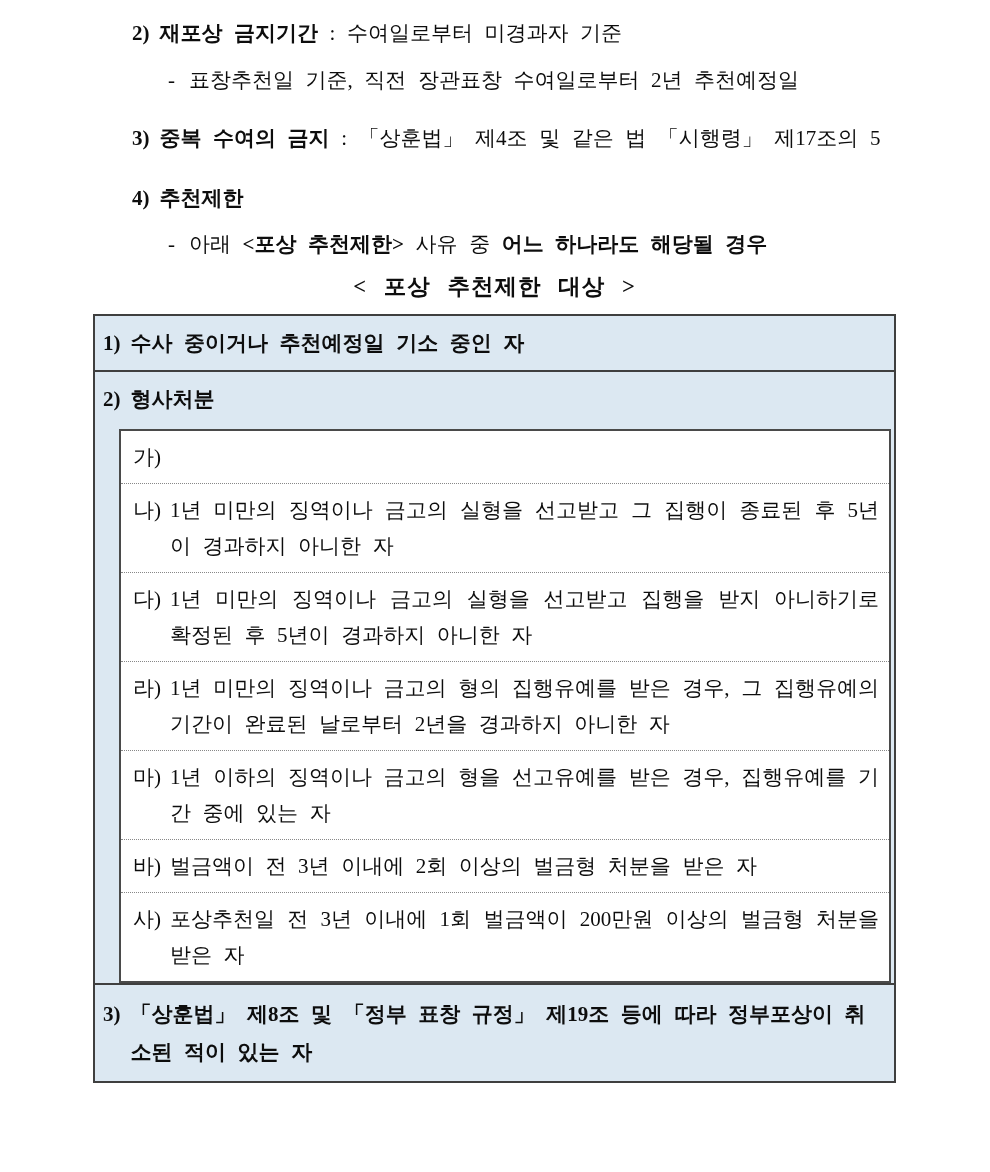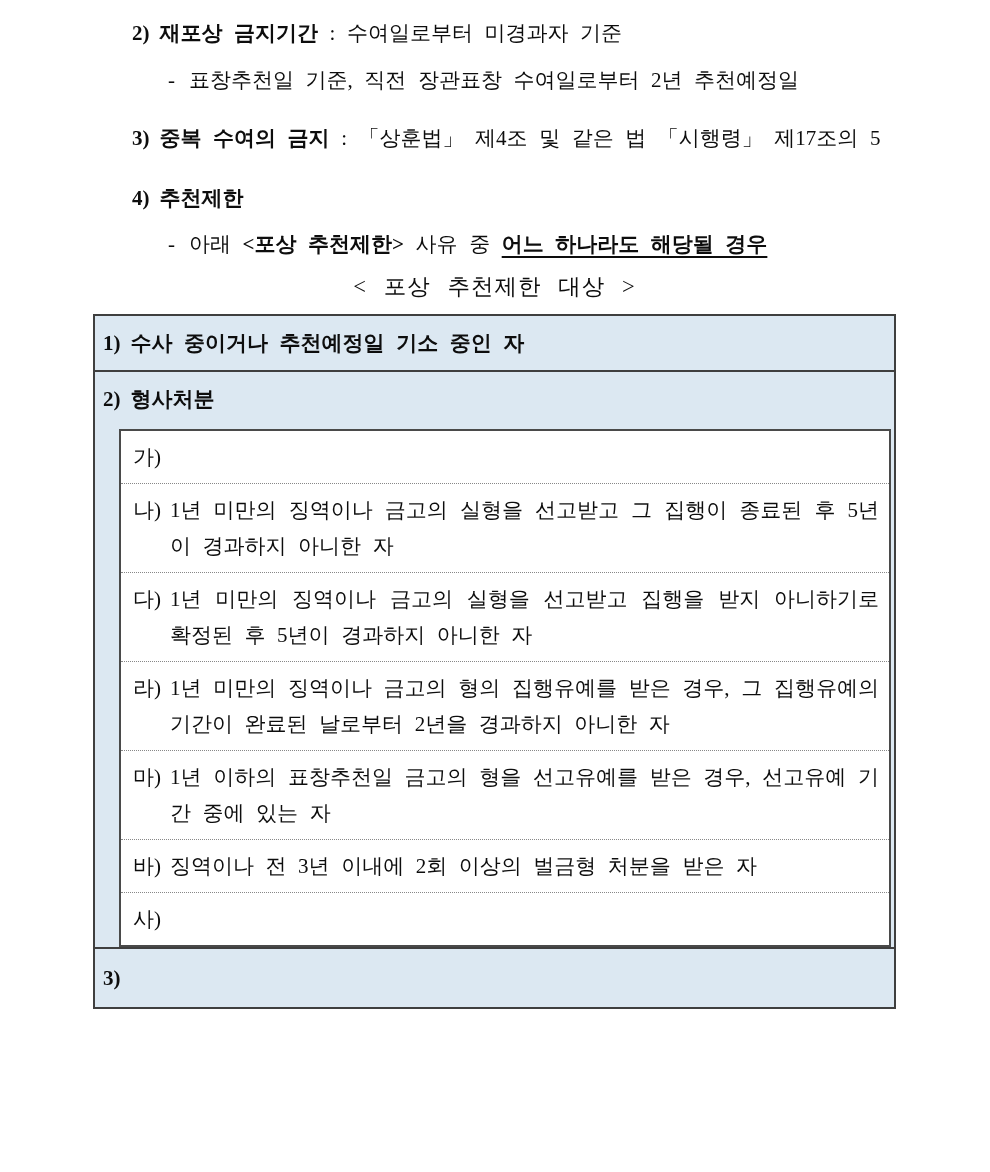--- a/index.html
+++ b/index.html
@@ -28,28 +28,27 @@
   .l-sub{margin-left:168px;}
 
   .item2{margin-top:2px;}
   .item2sub{margin-top:17px;}
   .item3{margin-top:28px;}
   .item4{margin-top:30px;}
   .item4sub{margin-top:11px;line-height:40px;}
   .item4sub .subtext{max-width:740px;}
   .uline{
     font-weight:bold;
-    text-decoration:underline;
     text-decoration-thickness:2px;
     text-underline-offset:5px;
   }
 
   .tbl-title{
     width:803px;margin:7px 0 0 93px;
-    text-align:center;font-weight:normal;font-size:22.5px;
+    text-align:center;font-weight:bold;font-size:22.5px;
     letter-spacing:1px;word-spacing:0.45em;
     line-height:32px;
   }
 
   .tbl{
     width:803px;margin:11px 0 0 93px;
     border:2px solid var(--table_border);
     background:var(--table_fill);
   }
   .row1{
@@ -141,30 +140,32 @@
         <div class="initem">
           <span class="imark">다)</span>
           <span class="itext">1년 미만의 징역이나 금고의 실형을 선고받고 집행을 받지 아니하기로 확정된 후 5년이 경과하지 아니한 자</span>
         </div>
         <div class="initem">
           <span class="imark">라)</span>
           <span class="itext">1년 미만의 징역이나 금고의 형의 집행유예를 받은 경우, 그 집행유예의 기간이 완료된 날로부터 2년을 경과하지 아니한 자</span>
         </div>
         <div class="initem">
           <span class="imark">마)</span>
-          <span class="itext">1년 이하의 표창추천일 금고의 형을 선고유예를 받은 경우, 선고유예 기간 중에 있는 자</span>
+          <span class="itext">1년 이하의 징역이나 금고의 형을 선고유예를 받은 경우, 집행유예를 기간 중에 있는 자</span>
         </div>
         <div class="initem">
           <span class="imark">바)</span>
-          <span class="itext">징역이나 전 3년 이내에 2회 이상의 벌금형 처분을 받은 자</span>
+          <span class="itext">벌금액이 전 3년 이내에 2회 이상의 벌금형 처분을 받은 자</span>
         </div>
         <div class="initem">
           <span class="imark">사)</span>
+          <span class="itext">포상추천일 전 3년 이내에 1회 벌금액이 200만원 이상의 벌금형 처분을 받은 자</span>
         </div>
       </div>
     </div>
 
     <div class="row3 line b">
       <span class="marker">3)</span>
+      <span class="itext">「상훈법」 제8조 및 「정부 표창 규정」 제19조 등에 따라 정부포상이 취소된 적이 있는 자</span>
     </div>
 
   </div>
 </div>
 
 </body></html>

